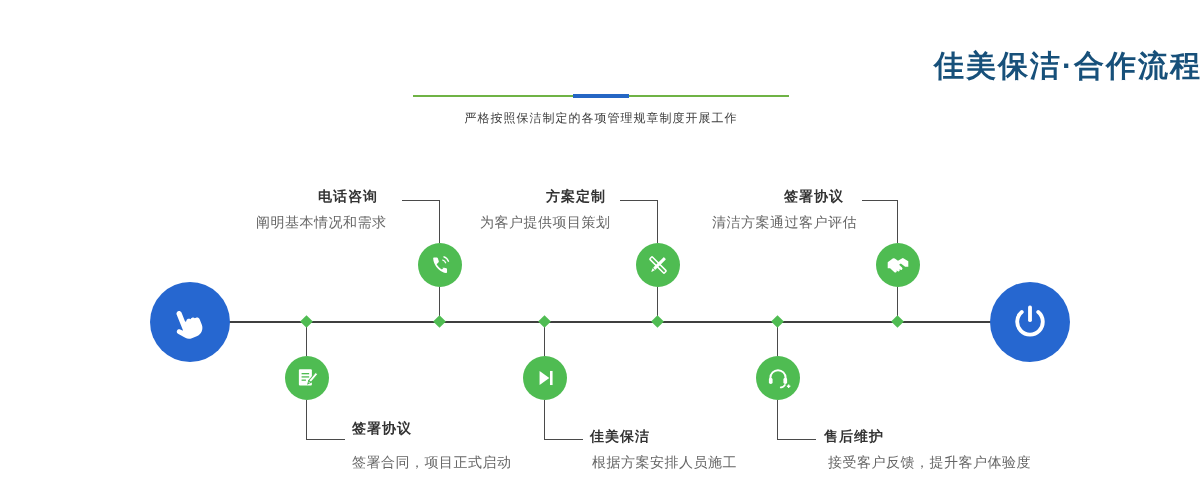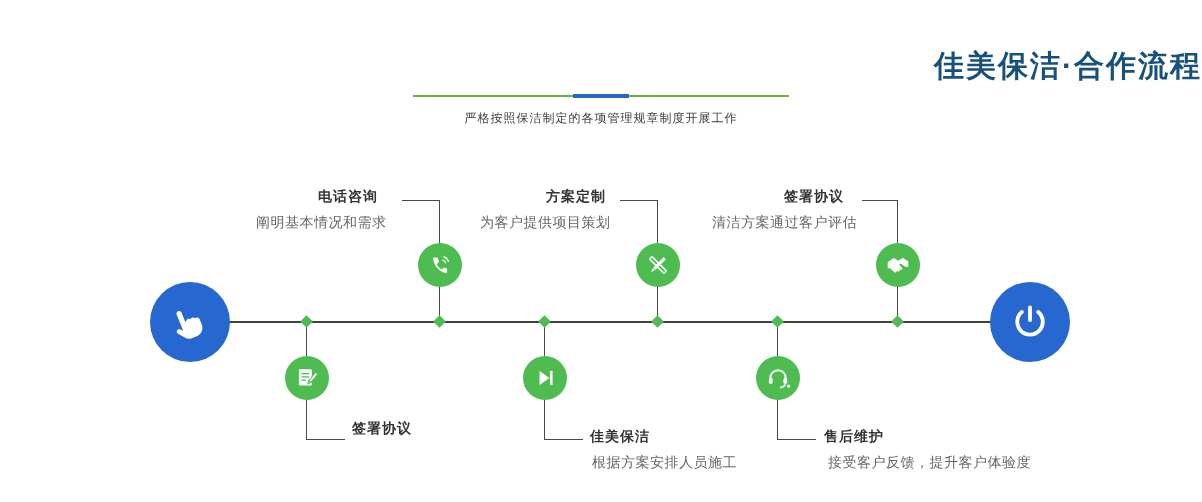--- a/index.html
+++ b/index.html
@@ -167,18 +167,19 @@
   </div>
 
   <div class="step-label" style="left:318px;top:188px;">电话咨询</div>
   <div class="step-desc" style="left:256px;top:214px;">阐明基本情况和需求</div>
   <div class="step-label" style="left:538px;top:188px;margin-left:8px;">方案定制</div>
   <div class="step-desc" style="left:480px;top:214px;">为客户提供项目策划</div>
   <div class="step-label" style="left:784px;top:188px;">签署协议</div>
   <div class="step-desc" style="left:712px;top:214px;">清洁方案通过客户评估</div>
 
   <div class="step-label" style="left:352px;top:420px;">签署协议</div>
+  <div class="step-desc" style="left:352px;top:454px;">签署合同，项目正式启动</div>
   <div class="step-label" style="left:590px;top:428px;">佳美保洁</div>
   <div class="step-desc" style="left:592px;top:454px;">根据方案安排人员施工</div>
   <div class="step-label" style="left:824px;top:428px;">售后维护</div>
   <div class="step-desc" style="left:828px;top:454px;font-family:Liberation Mono, monospace;">接受客户反馈，提升客户体验度</div>
 
 </div>
 
 </body></html>

